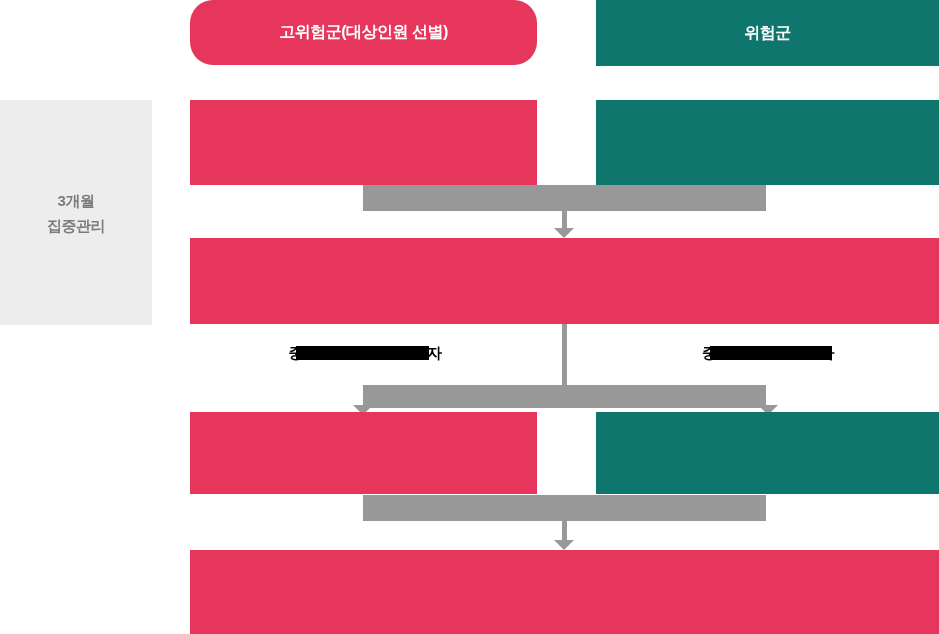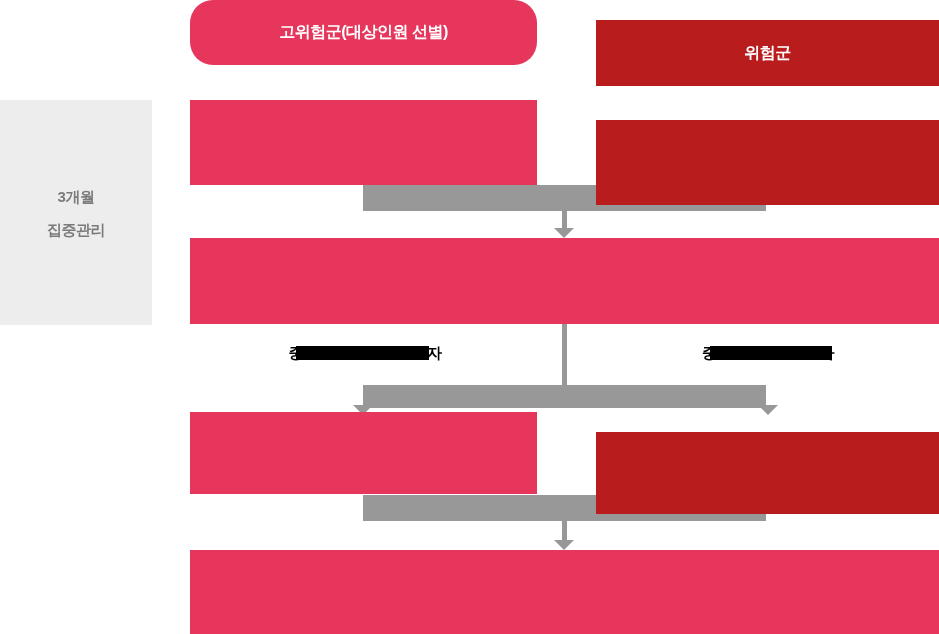--- a/index.html
+++ b/index.html
@@ -5,24 +5,24 @@
   html,body{margin:0;padding:0;background:#ffffff;}
   .stage{
     position:relative;width:939px;height:634px;background:#ffffff;overflow:hidden;
     font-family:"Liberation Sans","DejaVu Sans",sans-serif;
   }
   .box{
     position:absolute;display:flex;align-items:center;justify-content:center;
     font-weight:bold;color:#ffffff;font-size:16px;letter-spacing:-0.5px;
   }
   .pink{background:#E6365B;}
-  .blue{background:#b91c1c;margin-top:20px;}
+  .blue{background:#0f766e;}
   .side{
     position:absolute;background:#EDEDED;color:#7B7B7B;font-weight:bold;
-    font-size:15px;line-height:33px;text-align:center;white-space:pre-line;
+    font-size:15px;line-height:25px;text-align:center;white-space:pre-line;
     display:flex;align-items:center;justify-content:center;letter-spacing:-0.5px;
   }
   .graybar{position:absolute;background:#989898;}
   .vline{position:absolute;background:#989898;width:5px;}
   .arrow-down{
     position:absolute;width:0;height:0;
     border-left:10px solid transparent;border-right:10px solid transparent;
     border-top:10px solid #989898;
   }
   .note{

